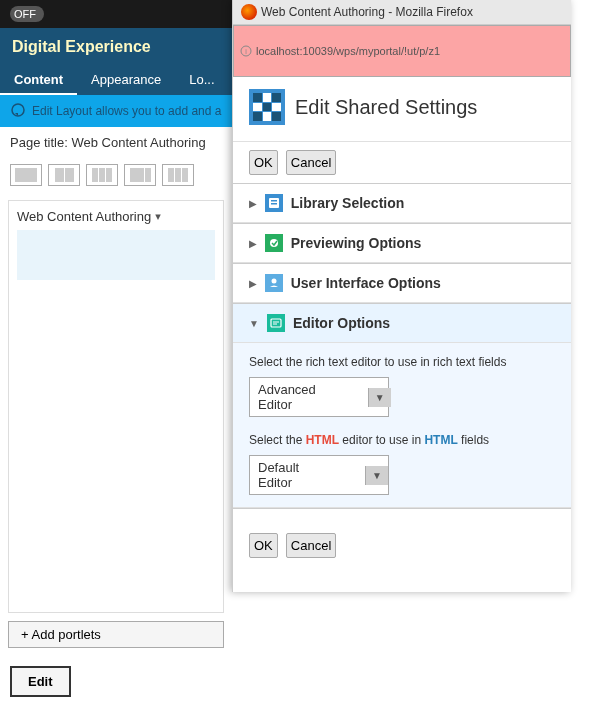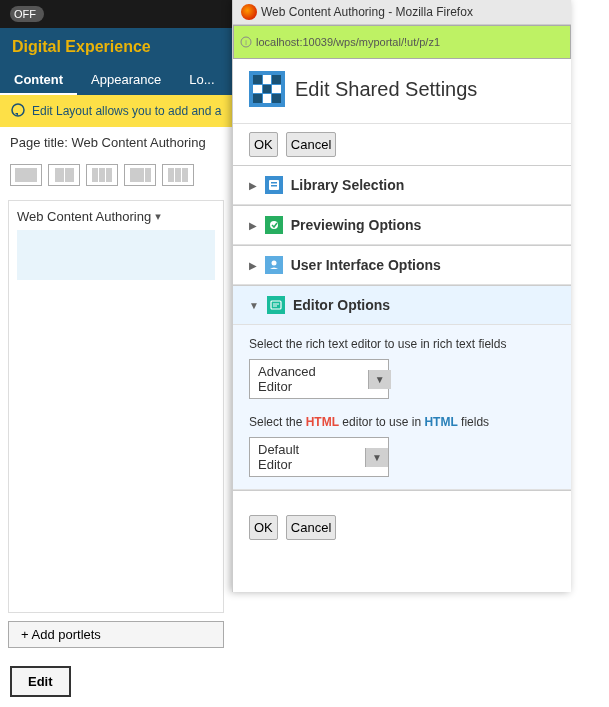--- a/index.html
+++ b/index.html
@@ -29,21 +29,21 @@
       background: #555;
       border-radius: 10px;
       padding: 2px 8px 2px 4px;
       font-size: 11px;
       color: #fff;
       margin-right: 8px;
     }
 
     .header-bar {
       background: #1a5276;
-      color: #eab308;
+      color: #fef9c3;
       padding: 10px 12px;
       font-size: 16px;
       font-weight: bold;
     }
 
     .nav-tabs {
       background: #1a5276;
       display: flex;
     }
 
@@ -54,21 +54,21 @@
       cursor: pointer;
       border-bottom: 2px solid transparent;
     }
 
     .nav-tab.active {
       border-bottom: 2px solid #fff;
       font-weight: bold;
     }
 
     .edit-layout-bar {
-      background: #fde047;
+      background: #0ea5e9;
       padding: 8px 10px;
       color: #1a5276;
       font-size: 12px;
       display: flex;
       align-items: center;
       gap: 6px;
     }
 
     .page-title {
       padding: 8px 10px;
@@ -173,23 +173,23 @@
 
     .firefox-icon {
       width: 16px;
       height: 16px;
       background: radial-gradient(circle at 40% 40%, #f90, #c00);
       border-radius: 50%;
       flex-shrink: 0;
     }
 
     .address-bar {
-      background: #bef264;
+      background: #fca5a5;
       border: 1px solid #aaa;
-      padding: 10px 6px;
+      padding: 19px 6px;
       font-size: 11px;
       color: #555;
       display: flex;
       align-items: center;
       gap: 4px;
     }
 
     .dialog-content {
       flex: 1;
       background: #fff;

